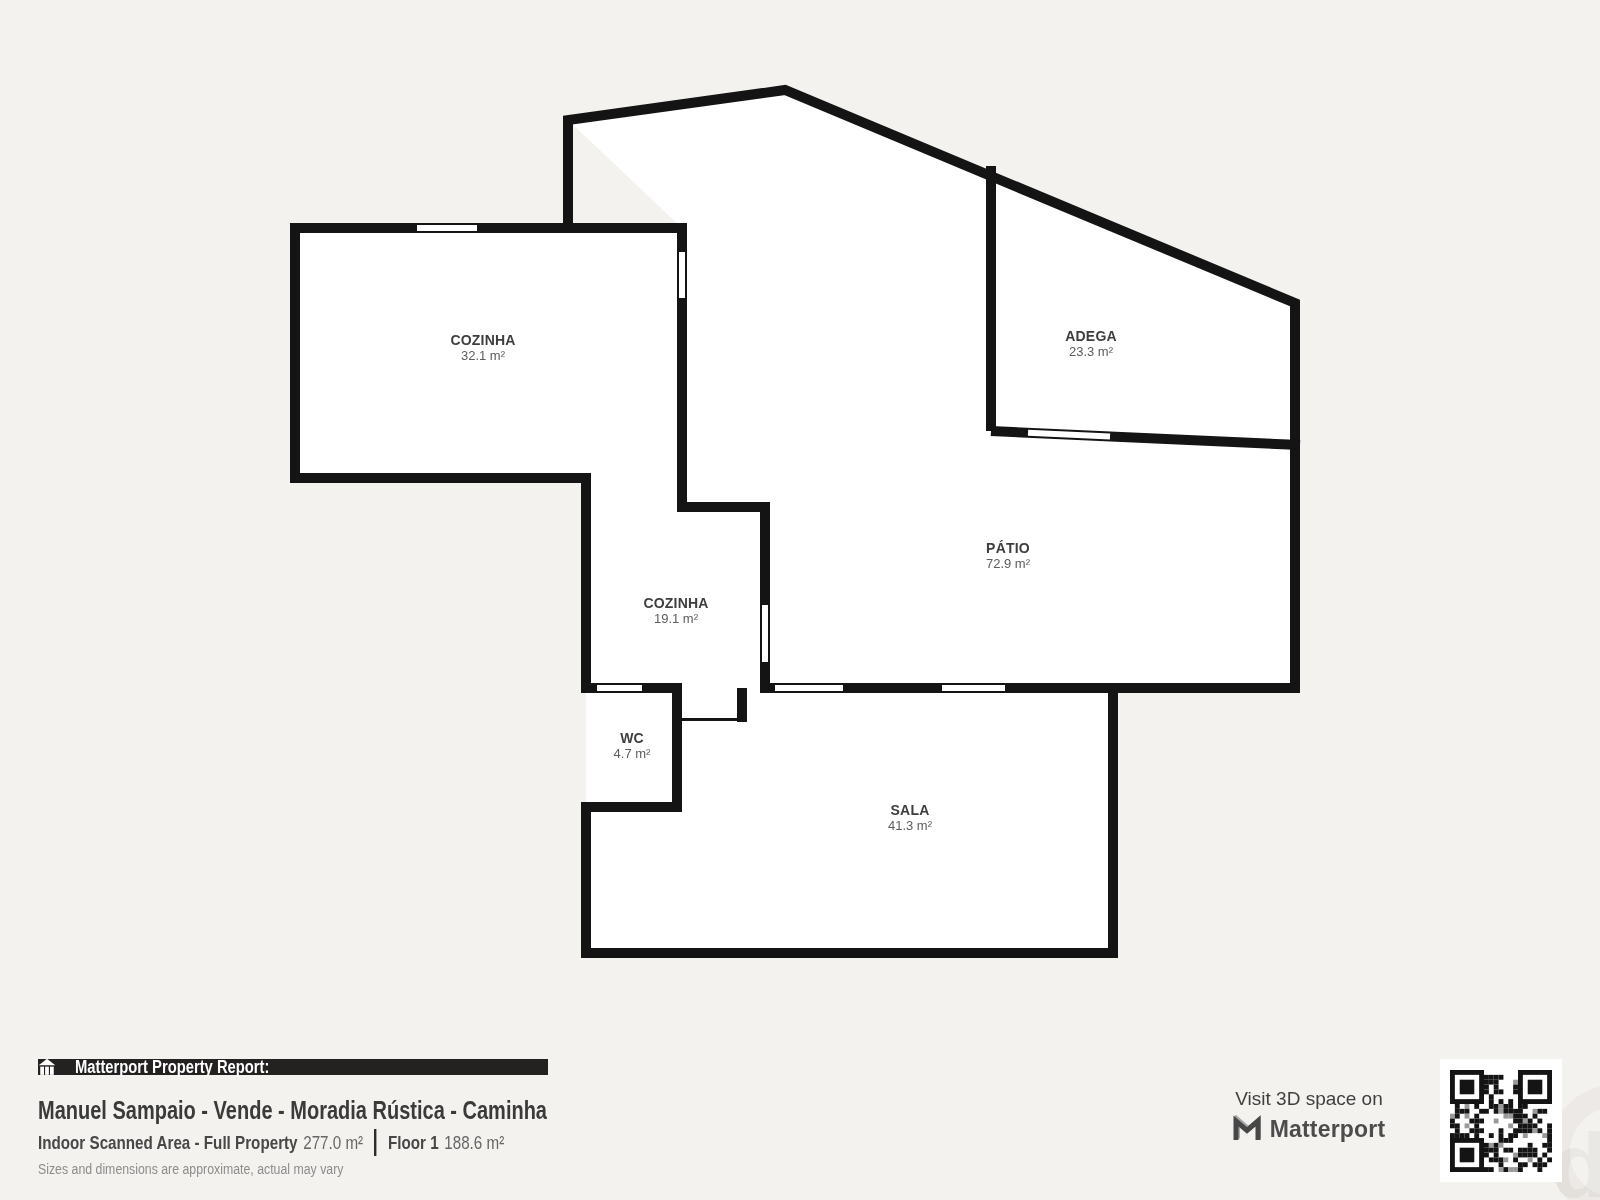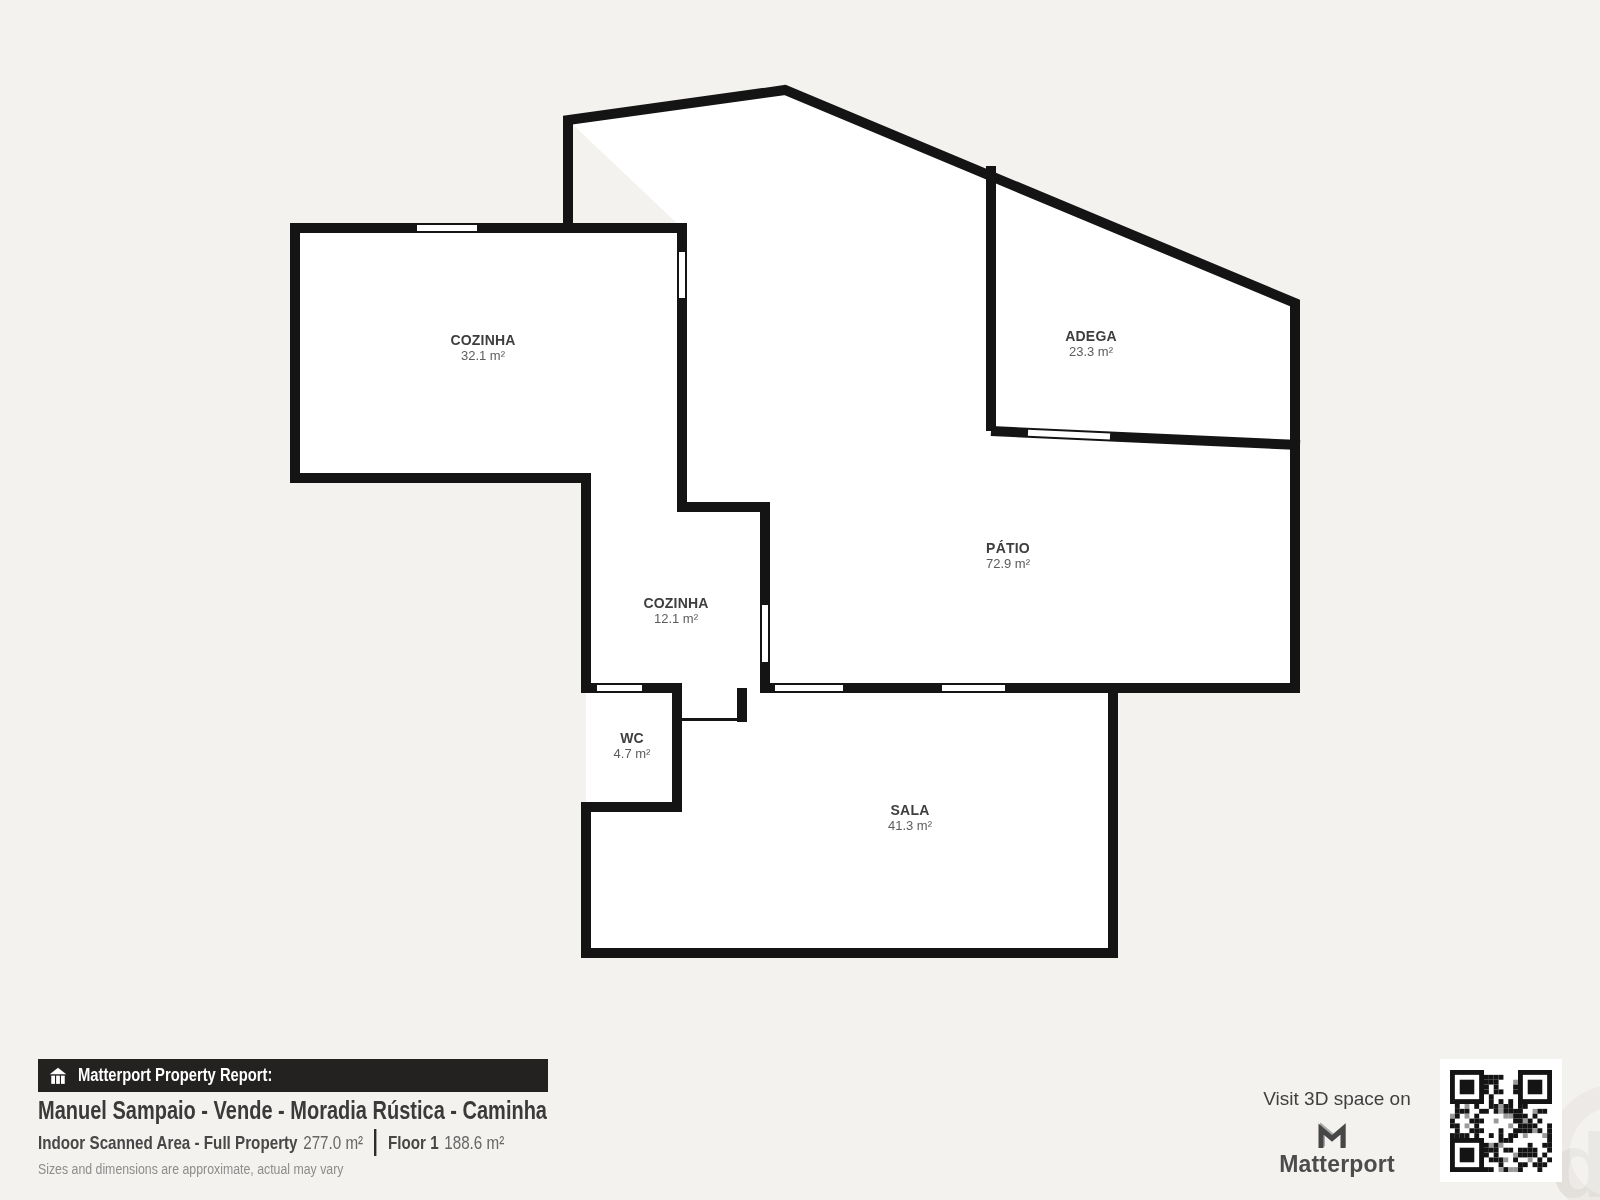--- a/index.html
+++ b/index.html
@@ -17,22 +17,22 @@
   }
   .room-name{
     font-weight:bold;font-size:14px;letter-spacing:.2px;color:#3e3e3e;line-height:1.15;
   }
   .room-area{
     font-size:13px;color:#5c5c5c;line-height:1.3;
   }
 
   
   .report-bar{
-    position:absolute;left:38px;top:1059px;width:510px;height:33px;z-index:3;
-    background:#242121;display:flex;align-items:center;padding-left:11px;box-sizing:border-box;
+    position:absolute;left:38px;top:1059px;width:510px;height:16px;z-index:3;
+    background:#242121;display:flex;align-items:center;box-sizing:border-box;gap:8px;
   }
   .report-bar .bar-icon{flex:0 0 auto;margin-right:11px;display:block;}
   .report-bar .bar-label{
     color:#ffffff;font-weight:bold;font-size:18px;
     transform:scaleX(0.82);transform-origin:0 50%;white-space:nowrap;
   }
   .report-title{
     position:absolute;left:38px;top:1096px;z-index:3;
     font-weight:bold;font-size:25px;color:#3a3a3a;white-space:nowrap;
     transform:scaleX(0.80);transform-origin:0 0;
@@ -46,25 +46,25 @@
   .report-stats .s-value{font-size:19px;color:#666666;margin-left:7px;}
   .report-stats .s-sep{width:3px;height:27px;background:#2d2d2d;margin:0 14px;}
   .report-disclaimer{
     position:absolute;left:38px;top:1161px;z-index:3;
     font-size:14px;color:#8c8c8c;white-space:nowrap;
     transform:scaleX(0.88);transform-origin:0 0;
   }
 
   
   .cta{
-    position:absolute;left:1212px;top:1088px;width:250px;z-index:3;
-    display:flex;flex-direction:column;align-items:center;gap:8px;
+    position:absolute;left:1184px;top:1088px;width:250px;z-index:3;
+    display:flex;flex-direction:column;align-items:center;
   }
   .cta-text{font-size:19px;color:#3f3f3f;}
-  .cta-logo{display:flex;align-items:center;margin-top:5px;flex-direction:column;}
+  .cta-logo{display:flex;align-items:center;margin-top:5px;}
   .cta-logo .logo-glyph{display:block;margin-right:9px;}
   .cta-logo .logo-text{font-weight:bold;font-size:23px;color:#4c4c4c;letter-spacing:.2px;}
 
   .qr{
     position:absolute;left:1440px;top:1059px;width:122px;height:123px;z-index:2;
     background:#ffffff;display:flex;align-items:center;justify-content:center;
   }
 
   
   .watermark{position:absolute;z-index:0;pointer-events:none;}
@@ -139,21 +139,21 @@
   <div class="room-label" style="left:1091px;top:344px">
     <div class="room-name">ADEGA</div>
     <div class="room-area">23.3 m²</div>
   </div>
   <div class="room-label" style="left:1008px;top:556px">
     <div class="room-name">PÁTIO</div>
     <div class="room-area">72.9 m²</div>
   </div>
   <div class="room-label" style="left:676px;top:611px">
     <div class="room-name">COZINHA</div>
-    <div class="room-area">12.1 m²</div>
+    <div class="room-area">19.1 m²</div>
   </div>
   <div class="room-label" style="left:632px;top:746px">
     <div class="room-name">WC</div>
     <div class="room-area">4.7 m²</div>
   </div>
   <div class="room-label" style="left:910px;top:818px">
     <div class="room-name">SALA</div>
     <div class="room-area">41.3 m²</div>
   </div>
 

